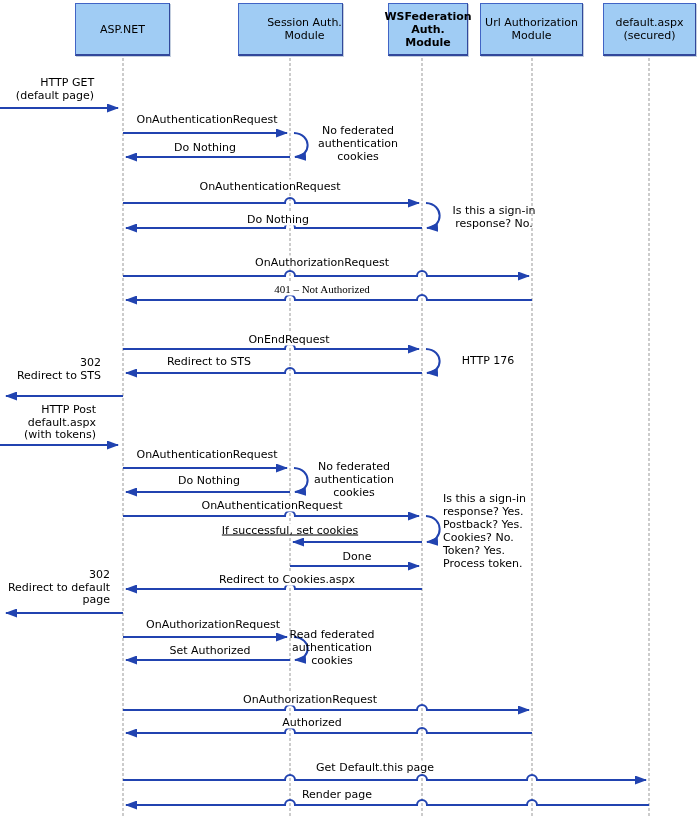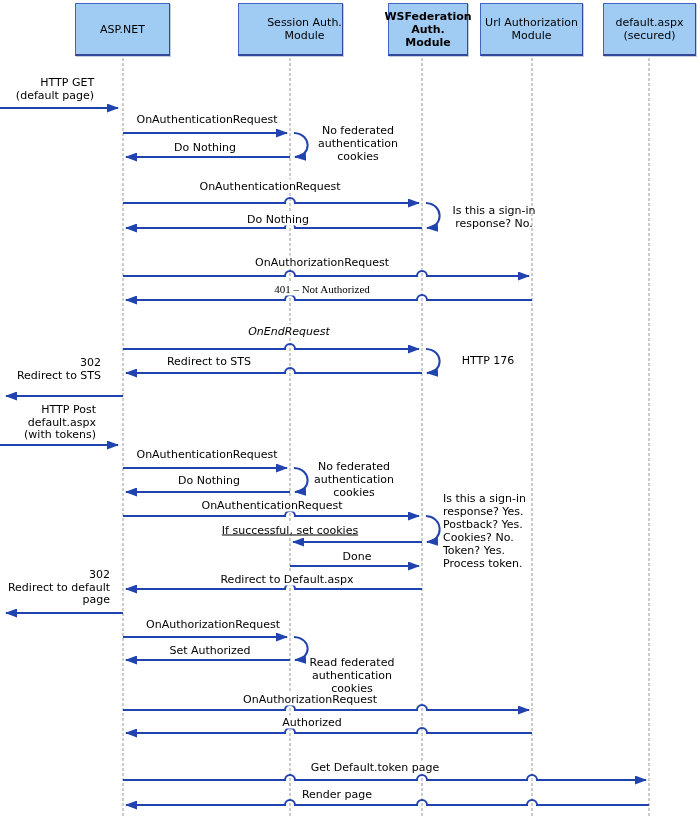--- a/index.html
+++ b/index.html
@@ -126,33 +126,33 @@
 (secured)</span>
   </div>
 
   <div id="labels-layer">
       <div class="msg-label" style="left: 207px; top: 119px;">OnAuthenticationRequest</div>
       <div class="msg-label" style="left: 205px; top: 147px;">Do Nothing</div>
       <div class="msg-label" style="left: 270px; top: 186px;">OnAuthenticationRequest</div>
       <div class="msg-label" style="left: 278px; top: 219px;">Do Nothing</div>
       <div class="msg-label" style="left: 322px; top: 262px;">OnAuthorizationRequest</div>
       <div class="msg-label" style="left: 322px; top: 289px; font-family: Liberation Serif, serif;">401 – Not Authorized</div>
-      <div class="msg-label" style="left: 289px; top: 331px; font-style: italic;">OnEndRequest</div>
+      <div class="msg-label" style="left: 289px; top: 339px;">OnEndRequest</div>
       <div class="msg-label" style="left: 209px; top: 361px;">Redirect to STS</div>
       <div class="msg-label" style="left: 207px; top: 454px;">OnAuthenticationRequest</div>
       <div class="msg-label" style="left: 209px; top: 480px;">Do Nothing</div>
       <div class="msg-label" style="left: 272px; top: 505px;">OnAuthenticationRequest</div>
       <div class="msg-label" style="left: 290px; top: 530px; text-decoration: underline;">If successful, set cookies</div>
       <div class="msg-label" style="left: 357px; top: 556px; text-align: center;">Done</div>
-      <div class="msg-label" style="left: 287px; top: 579px;">Redirect to Default.aspx</div>
+      <div class="msg-label" style="left: 287px; top: 579px;">Redirect to Cookies.aspx</div>
       <div class="msg-label" style="left: 213px; top: 624px;">OnAuthorizationRequest</div>
       <div class="msg-label" style="left: 210px; top: 650px;">Set Authorized</div>
       <div class="msg-label" style="left: 310px; top: 699px;">OnAuthorizationRequest</div>
       <div class="msg-label" style="left: 312px; top: 722px;">Authorized</div>
-      <div class="msg-label" style="left: 375px; top: 767px;">Get Default.token page</div>
+      <div class="msg-label" style="left: 375px; top: 767px;">Get Default.this page</div>
       <div class="msg-label" style="left: 337px; top: 794px;">Render page</div>
       <div class="ext-label" style="left: 55px; top: 89px;">HTTP GET
 (default page)</div>
       <div class="ext-label" style="left: 59px; top: 369px;">302
 Redirect to STS</div>
       <div class="ext-label" style="left: 60px; top: 423px;">HTTP Post
 default.aspx
 (with tokens)</div>
       <div class="ext-label" style="left: 59px; top: 588px;">302
 Redirect to default
@@ -165,17 +165,17 @@
       <div class="annotation" style="left: 488px; top: 360px;">HTTP 176</div>
       <div class="annotation" style="left: 354px; top: 479px;">No federated
 authentication
 cookies</div>
       <div class="annotation align-left" style="left: 443px; top: 531px;">Is this a sign-in
 response? Yes.
 Postback? Yes.
 Cookies? No.
 Token? Yes.
 Process token.</div>
-      <div class="annotation" style="left: 352px; top: 647px; margin-top: 28px;">Read federated
+      <div class="annotation" style="left: 332px; top: 647px;">Read federated
 authentication
 cookies</div>
     </div>
 </div>
 
 </body></html>

